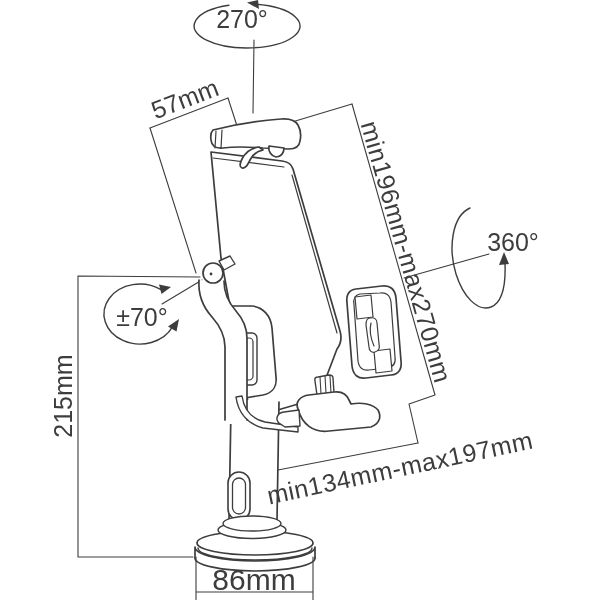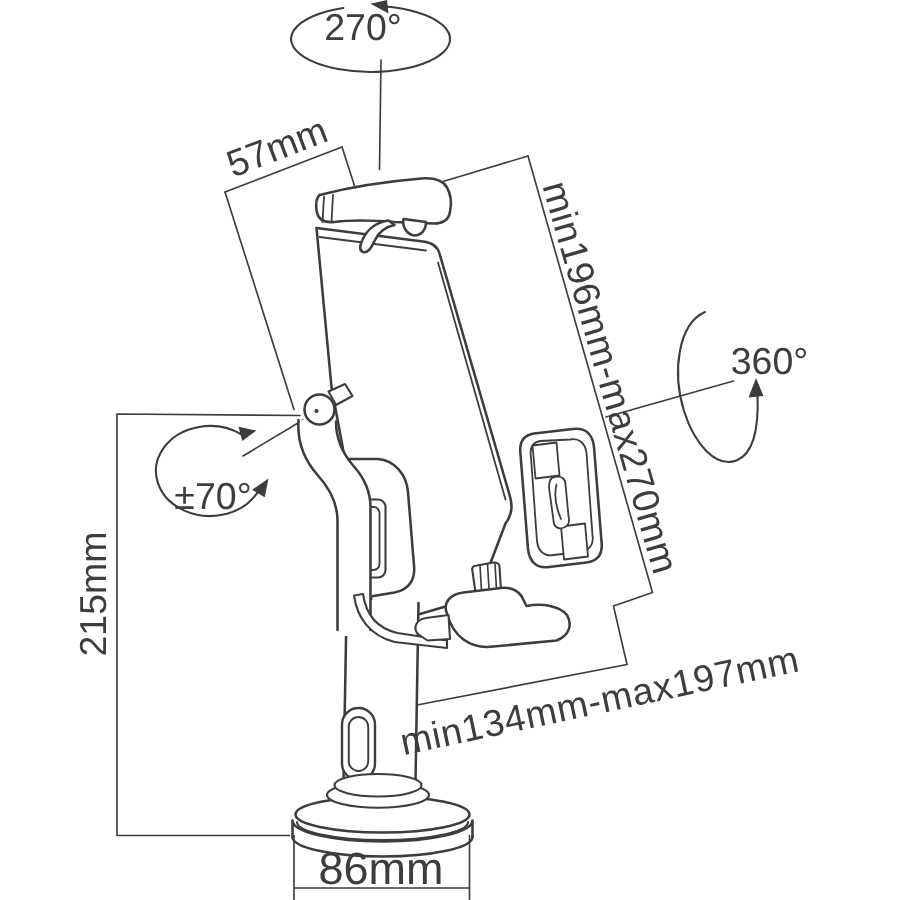--- a/index.html
+++ b/index.html
@@ -5,21 +5,21 @@
   html,body{margin:0;padding:0;background:#fff;}
   .stage{position:relative;width:600px;height:600px;background:#fff;overflow:hidden;
          font-family:"Liberation Sans",sans-serif;color:#3d3d3d;}
   .stage svg{position:absolute;left:0;top:0;}
   .label{position:absolute;white-space:nowrap;font-size:25px;color:#3d3d3d;
          transform-origin:center;user-select:none;}
   .lab-330 {left:242px;top:19px; transform:translate(-50%,-50%);}
   .lab-57  {left:185px;top:99px; transform:translate(-50%,-50%) rotate(-21deg);}
   .lab-196 {left:406px;top:252px;transform:translate(-50%,-50%) rotate(74deg);letter-spacing:.5px;}
   .lab-360 {left:513px;top:242px;transform:translate(-50%,-50%);}
-  .lab-70  {left:142px;top:332px;transform:translate(-50%,-50%);}
+  .lab-70  {left:142px;top:317px;transform:translate(-50%,-50%);}
   .lab-215 {left:63px; top:396px;transform:translate(-50%,-50%) rotate(-90deg);}
   .lab-134 {left:400px;top:468px;transform:translate(-50%,-50%) rotate(-12deg);letter-spacing:.5px;}
   .lab-86  {left:254px;top:580px;transform:translate(-50%,-50%);font-size:30px;}
 </style>
 </head>
 <body>
 
 <div class="stage">
 
 <svg width="600" height="600" viewBox="0 0 600 600">

